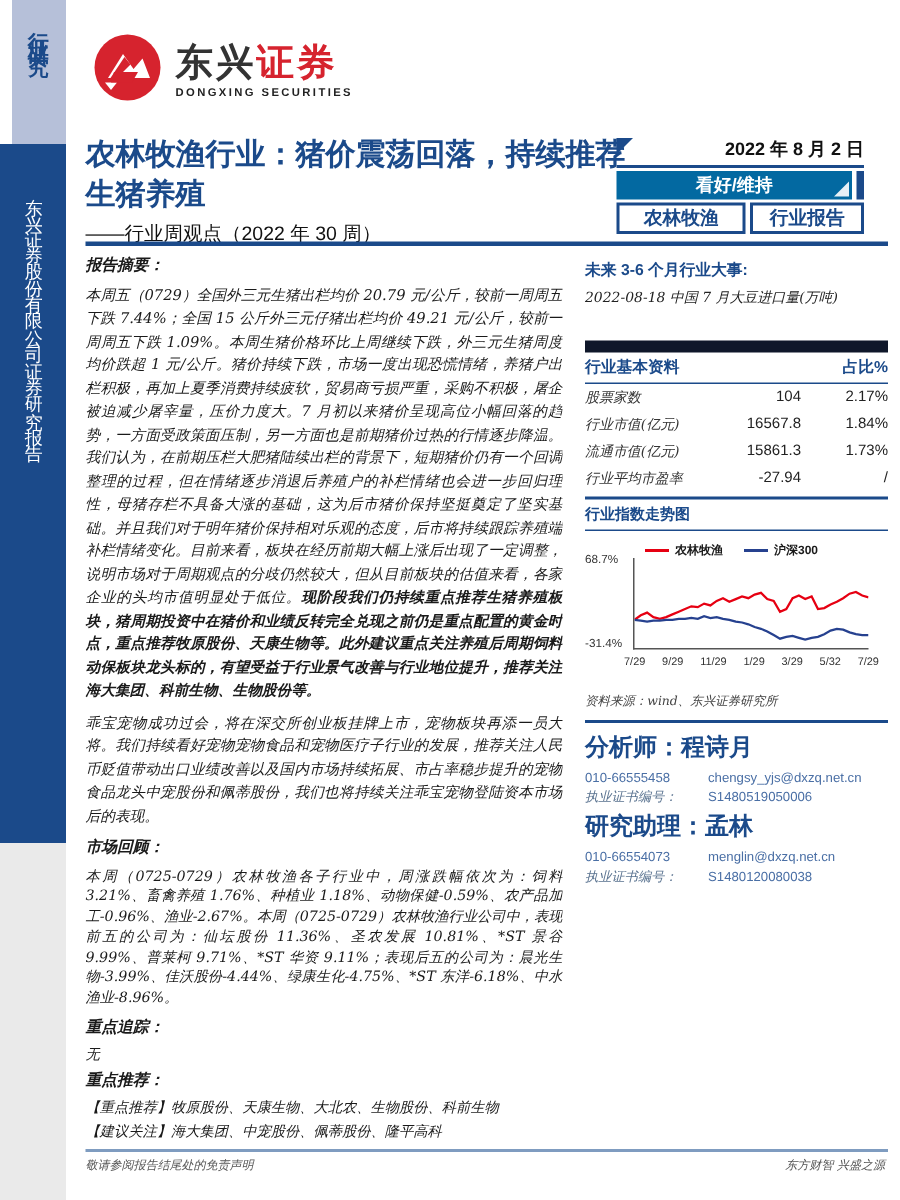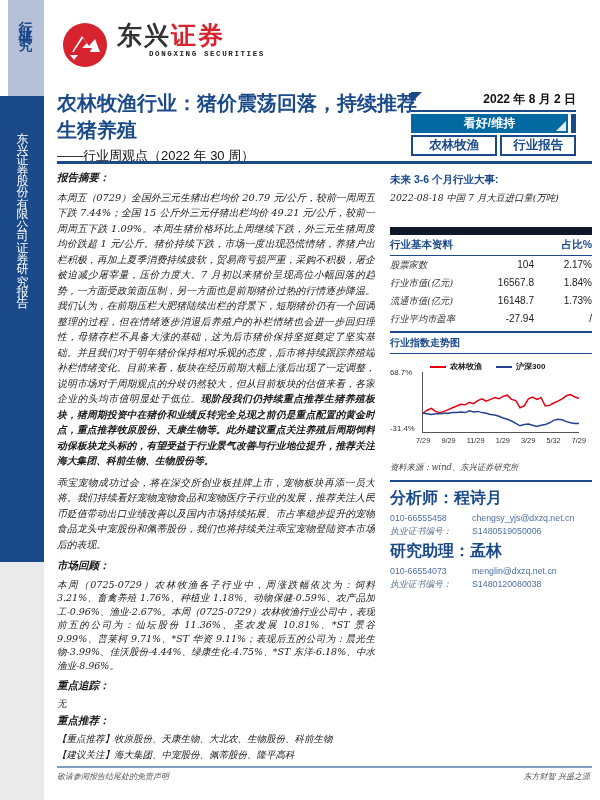--- a/index.html
+++ b/index.html
@@ -9,26 +9,26 @@
   .band-top{position:absolute;left:8px;top:0;width:36px;height:96px;background:#b6c0d9;
             display:flex;justify-content:center;padding-top:10px;box-sizing:border-box;}
   .band-top span{writing-mode:vertical-rl;font-family:"Liberation Sans",sans-serif;
                  font-weight:bold;font-size:14px;letter-spacing:5px;color:#1b4a8a;}
   .band-dark{position:absolute;left:0;top:96px;width:44px;height:466px;background:#1b4a8a;
              display:flex;justify-content:center;padding-top:26px;box-sizing:border-box;}
   .band-dark span{writing-mode:vertical-rl;font-family:"Liberation Sans",sans-serif;
                   font-size:12px;letter-spacing:11px;color:#ffffff;}
   .band-gray{position:absolute;left:0;top:562px;width:44px;height:238px;background:#eaeaea;}
   
-  .logo{position:absolute;left:62px;top:22px;display:flex;gap:9px;}
+  .logo{position:absolute;left:62px;top:22px;display:flex;align-items:center;gap:9px;}
   .logo-text .cn{font-family:"Liberation Sans",sans-serif;font-weight:bold;font-size:25px;
                  color:#333;letter-spacing:2px;line-height:26px;}
   .logo-text .cn i{color:#d6232e;font-style:normal;}
-  .logo-text .en{font-family:Liberation Mono, monospace;font-weight:bold;font-size:7.5px;
-                 color:#222;letter-spacing:1.6px;margin-top:2px;margin-left:32px;}
+  .logo-text .en{font-family:Liberation Sans, sans-serif;font-weight:bold;font-size:7.5px;
+                 color:#222;letter-spacing:1.6px;margin-top:2px;}
   .title{position:absolute;left:57px;top:90px;width:368px;font-family:"Liberation Sans",sans-serif;
          font-weight:bold;font-size:20px;line-height:27px;color:#1b4a8a;}
   .subtitle{position:absolute;left:57px;top:147px;font-family:"Liberation Sans",sans-serif;
             font-size:13px;color:#111;}
   .header-rule{position:absolute;left:57px;top:161px;width:535px;height:3px;background:#1b4a8a;}
   
   .rating{position:absolute;left:411px;top:90px;width:165px;font-family:"Liberation Sans",sans-serif;}
   .r-date{position:relative;height:20px;border-bottom:2px solid #1b4a8a;
           font-weight:bold;font-size:12px;text-align:right;line-height:18px;color:#111;}
   .tri-tl{position:absolute;left:0;top:2px;width:0;height:0;
@@ -167,21 +167,21 @@
         <span class="val">104</span>
         <span class="pct">2.17%</span>
       </div>
       <div class="tbl-row">
         <span class="lab">行业市值(亿元)</span>
         <span class="val">16567.8</span>
         <span class="pct">1.84%</span>
       </div>
       <div class="tbl-row">
         <span class="lab">流通市值(亿元)</span>
-        <span class="val">16148.7</span>
+        <span class="val">15861.3</span>
         <span class="pct">1.73%</span>
       </div>
       <div class="tbl-row">
         <span class="lab">行业平均市盈率</span>
         <span class="val">-27.94</span>
         <span class="pct">/</span>
       </div>
     </div>
 
     <div class="chart-h">行业指数走势图</div>

